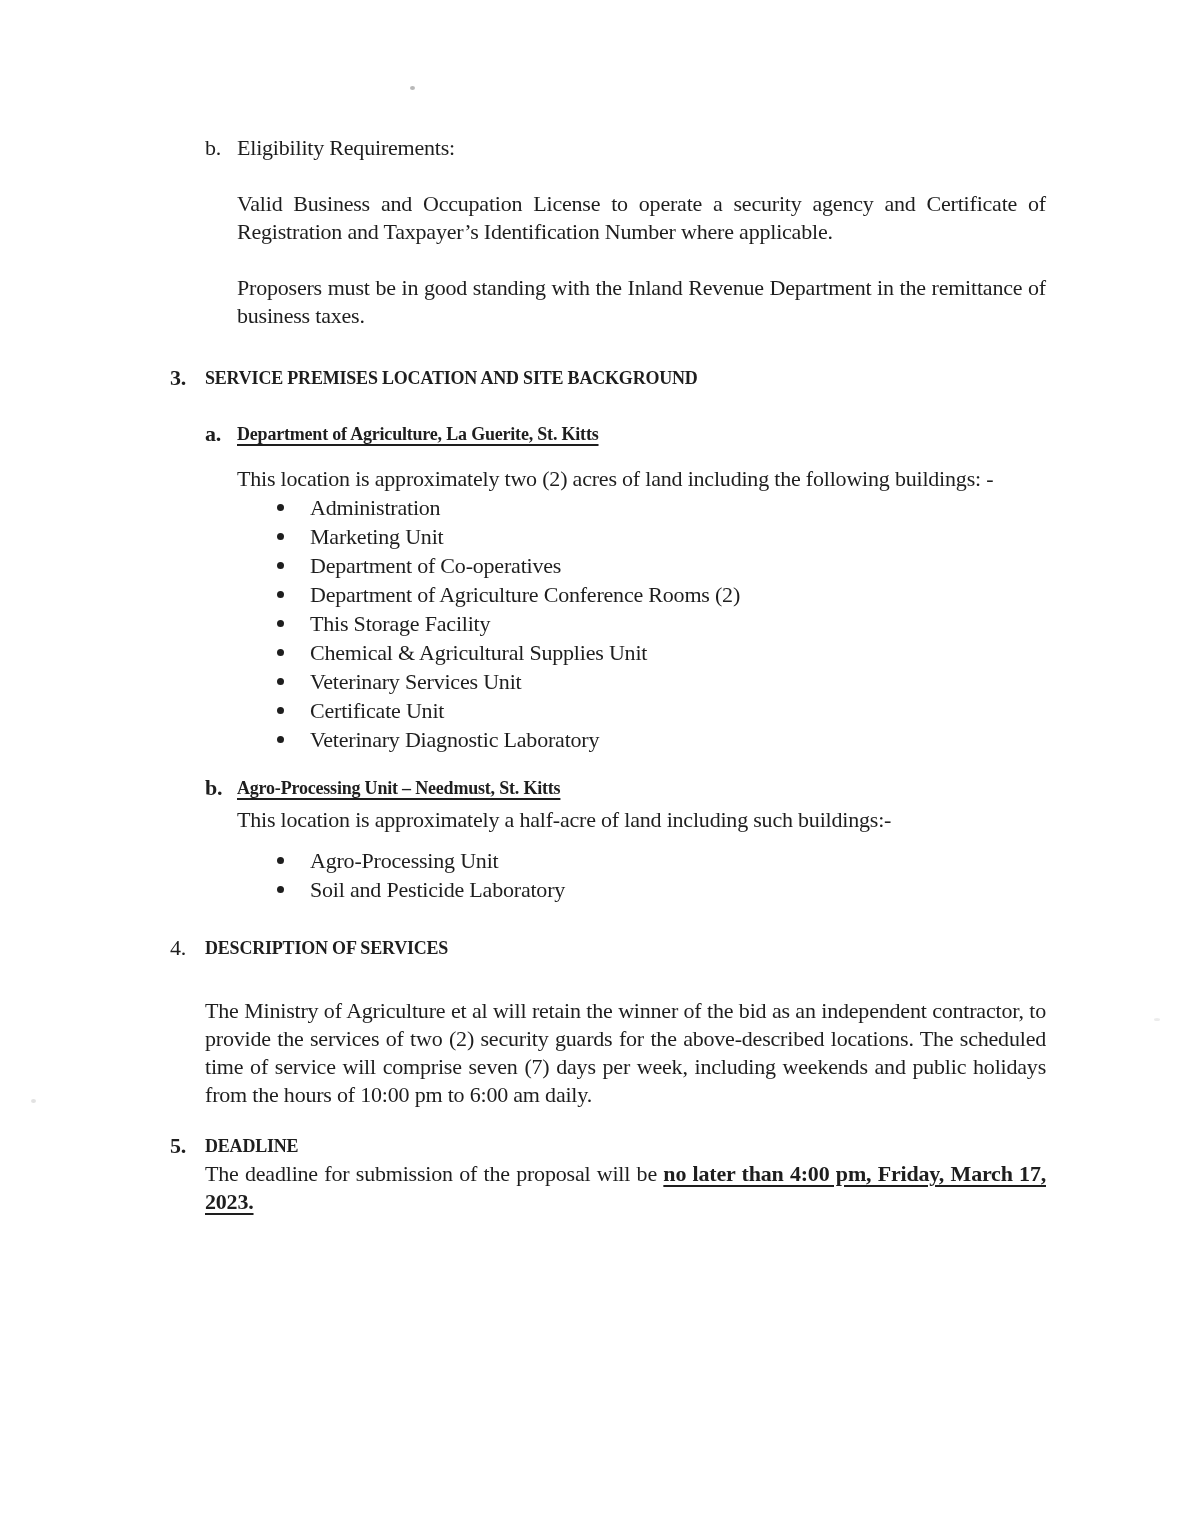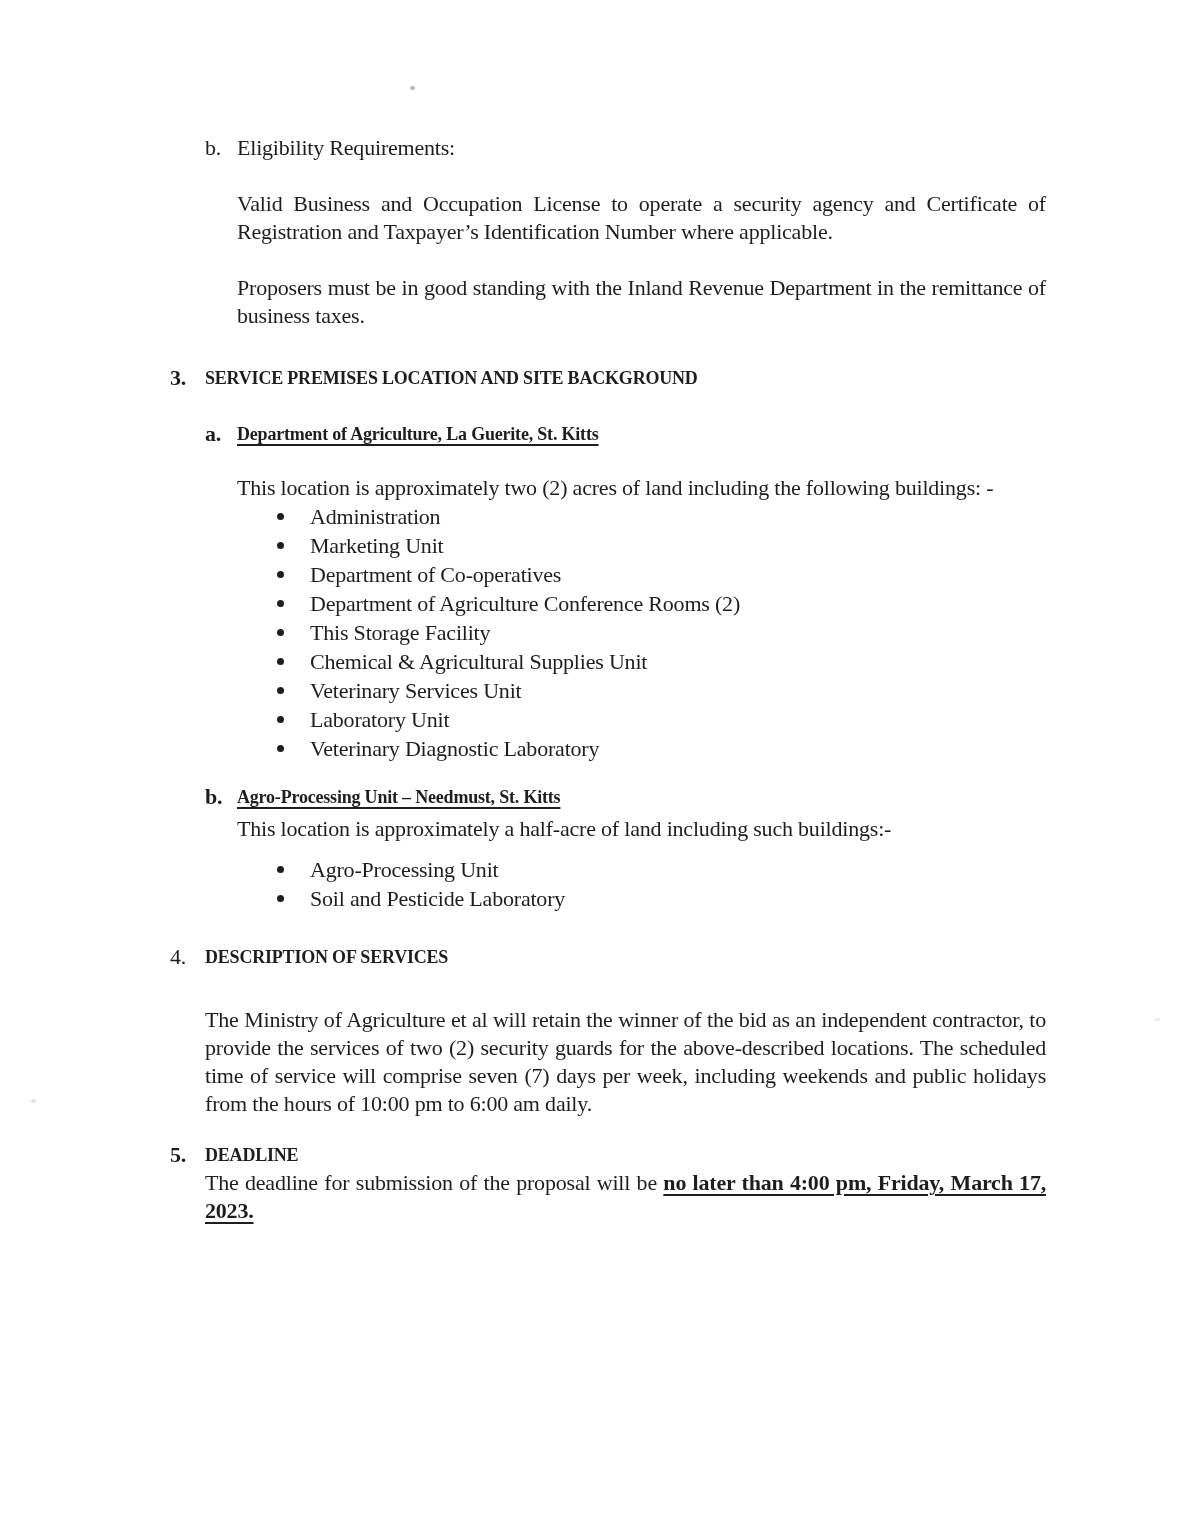--- a/index.html
+++ b/index.html
@@ -27,21 +27,21 @@
   .h { font-weight: bold; font-size: 18px; line-height: 28px; display: inline; }
   .u {
     text-decoration: underline;
     text-decoration-thickness: 2px;
     text-underline-offset: 4px;
   }
   p.just { text-align: justify; }
   .sp { margin-top: 28px; }
   .sec3 { margin-top: 34px; }
   .subhead-a { margin-top: 28px; }
-  .intro-a { margin-top: 26px; margin-left: 67px; }
+  .intro-a { margin-top: 17px; margin-left: 67px; }
   ul.blist { list-style: none; margin-left: 107px; }
   ul.blist li { display: flex; align-items: flex-start; line-height: 29px; text-align: center; }
   .dot {
     flex: 0 0 7px; width: 7px; height: 7px;
     background: #1e1e1e; border-radius: 50%;
     margin: 11px 26px 0 0;
   }
   .subhead-b { margin-top: 20px; }
   .intro-b { margin-top: 4px; margin-left: 67px; }
   .blist-b { margin-top: 12px; }
@@ -113,21 +113,21 @@
       <li>
           <span class="dot"></span>
           <span>Chemical &amp; Agricultural Supplies Unit</span>
         </li>
       <li>
           <span class="dot"></span>
           <span>Veterinary Services Unit</span>
         </li>
       <li>
           <span class="dot"></span>
-          <span>Laboratory Unit</span>
+          <span>Certificate Unit</span>
         </li>
       <li>
           <span class="dot"></span>
           <span>Veterinary Diagnostic Laboratory</span>
         </li>
     </ul>
 
     <div class="row sub subhead-b">
       <span class="marker bold">b.</span>
       <h3 class="h u">Agro-Processing Unit – Needmust, St. Kitts</h3>

